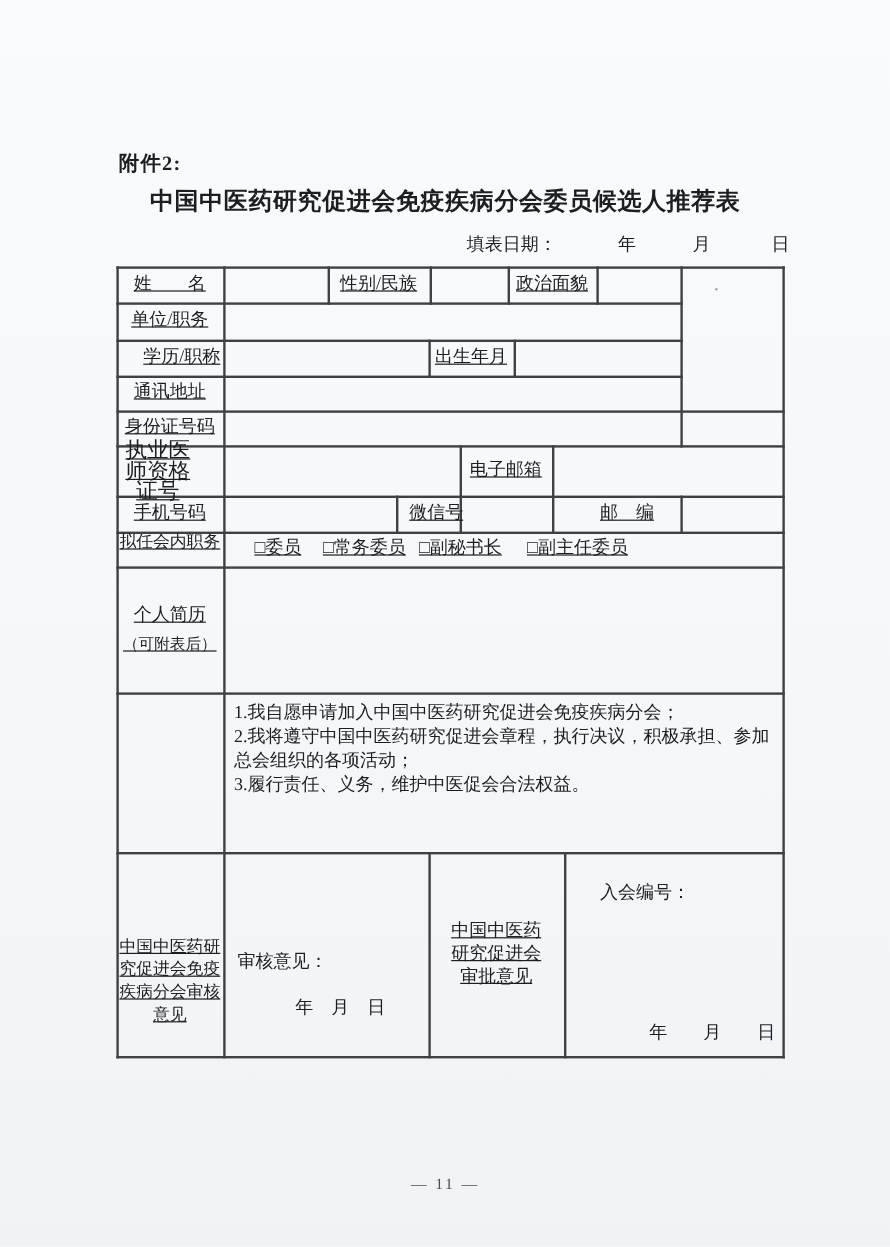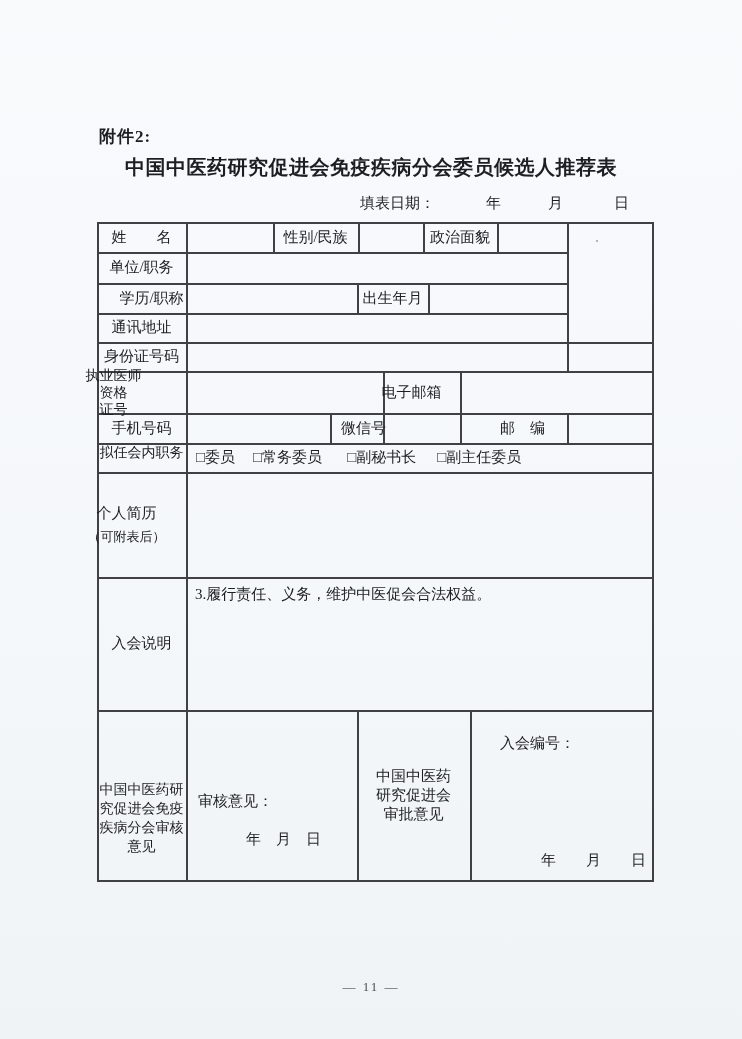--- a/index.html
+++ b/index.html
@@ -13,27 +13,27 @@
   }
   .attach{
     position:absolute;left:99px;top:125px;
     font-size:17px;font-weight:600;letter-spacing:1px;
   }
   .title{
     position:absolute;left:0;right:0;top:154px;
     text-align:center;font-size:20px;font-weight:bold;letter-spacing:0.5px;
     font-family:"Liberation Sans","DejaVu Sans",sans-serif;
   }
-  .fd{position:absolute;top:194px;font-size:15px;}
+  .fd{position:absolute;top:194px;font-size:15px;margin-left:29px;}
   .hl,.vl{position:absolute;background:#3f4144;}
   .hl{height:2px;}
   .vl{width:2px;}
   .cell{
     position:absolute;display:flex;align-items:center;justify-content:center;
-    text-align:center;font-size:15px;line-height:1.25;
+    text-align:center;font-size:15px;line-height:1.25;text-decoration:underline;
   }
   .cell.col{flex-direction:column;}
   .cell.left{justify-content:flex-start;text-align:left;}
   .small{font-size:14px;}
   .stmt{
     position:absolute;left:186px;top:577px;width:466px;height:133px;
     padding:7px 4px 0 9px;box-sizing:border-box;font-size:15px;
   }
   .stmt p{margin:0;width:452px;line-height:20px;}
   .stmt .sig{margin:1px 0 0 253px;line-height:19px;width:auto;}
@@ -109,51 +109,52 @@
   <div class="cell" style="left:357px;top:283px;width:71px;height:30px">出生年月</div>
   <div class="area" style="left:430px;top:285px;width:135px;height:26px"></div>
 
   <div class="cell" style="left:97px;top:313px;width:89px;height:29px">通讯地址</div>
   <div class="area" style="left:188px;top:315px;width:377px;height:25px"></div>
 
   <div class="cell" style="left:97px;top:342px;width:89px;height:29px">身份证号码</div>
   <div class="area" style="left:188px;top:344px;width:377px;height:25px"></div>
   <div class="area" style="left:569px;top:344px;width:81px;height:25px"></div>
 
-  <div class="cell col" style="left:79px;top:371px;width:69px;height:42px;font-size:14px;line-height:17px">
+  <div class="cell col" style="left:97px;top:371px;width:69px;height:42px;font-size:18px;line-height:17px">
     <div>执业医师资格</div>
     <div>证号</div>
   </div>
   <div class="area" style="left:188px;top:373px;width:193px;height:38px"></div>
-  <div class="cell" style="left:373px;top:371px;width:77px;height:42px">电子邮箱</div>
+  <div class="cell" style="left:383px;top:371px;width:77px;height:42px">电子邮箱</div>
   <div class="area" style="left:462px;top:373px;width:188px;height:38px"></div>
 
   <div class="cell" style="left:97px;top:413px;width:89px;height:30px">手机号码</div>
   <div class="area" style="left:188px;top:415px;width:140px;height:26px"></div>
   <div class="cell" style="left:330px;top:413px;width:67px;height:30px">微信号</div>
   <div class="area" style="left:385px;top:415px;width:73px;height:26px"></div>
   <div class="cell" style="left:460px;top:413px;width:107px;height:30px;padding-left:18px;box-sizing:border-box">邮　编</div>
   <div class="area" style="left:569px;top:415px;width:81px;height:26px"></div>
 
   <div class="cell small" style="left:97px;top:443px;width:89px;height:19px">拟任会内职务</div>
-  <div class="cell left" style="left:186px;top:443px;width:466px;height:29px;padding-left:10px;box-sizing:border-box">
+  <div class="cell left" style="left:186px;top:443px;width:466px;height:29px;padding-left:26px;box-sizing:border-box">
     <span class="opt" style="margin-right:18px">□委员</span>
-    <span class="opt" style="margin-right:25px">□常务委员</span>
+    <span class="opt" style="margin-right:11px">□常务委员</span>
     <span class="opt" style="margin-right:21px">□副秘书长</span>
     <span class="opt">□副主任委员</span>
   </div>
 
-  <div class="cell col" style="left:82px;top:472px;width:89px;height:105px;line-height:23px">
+  <div class="cell col" style="left:97px;top:472px;width:89px;height:105px;line-height:23px">
     <div>个人简历</div>
     <div style="font-size:13px">（可附表后）</div>
   </div>
   <div class="area" style="left:188px;top:474px;width:462px;height:101px"></div>
 
-  <div class="cell" style="left:97px;top:577px;width:89px;height:133px">入会说明</div>
   <div class="stmt">
+    <p>1.我自愿申请加入中国中医药研究促进会免疫疾病分会；</p>
+    <p>2.我将遵守中国中医药研究促进会章程，执行决议，积极承担、参加总会组织的各项活动；</p>
     <p>3.履行责任、义务，维护中医促会合法权益。</p>
   </div>
 
   <div class="cell col small" style="left:97px;top:710px;width:89px;height:216px;line-height:19px">
     <div>中国中医药研</div>
     <div>究促进会免疫</div>
     <div>疾病分会审核</div>
     <div>意见</div>
   </div>
 

